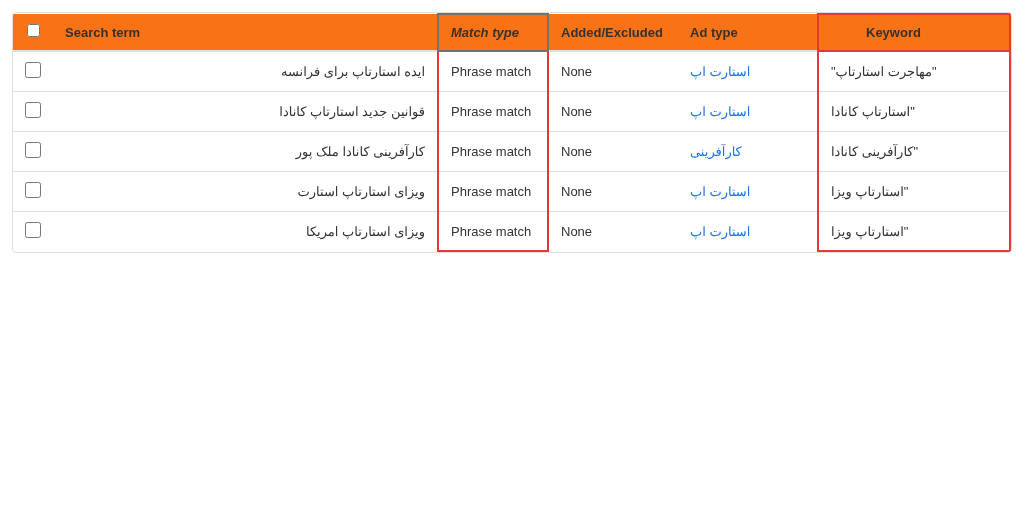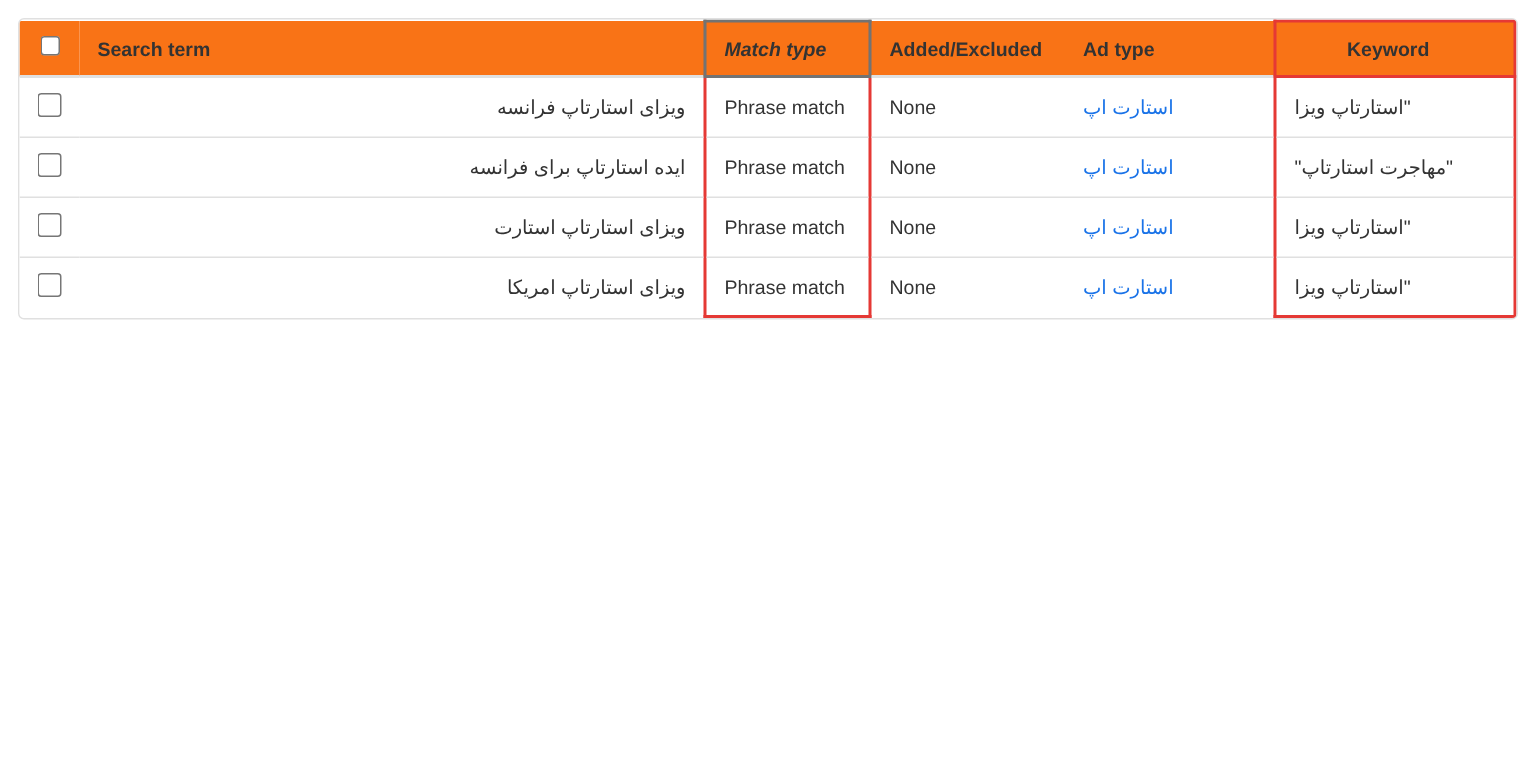--- a/index.html
+++ b/index.html
@@ -91,21 +91,21 @@
     .match-type-col {
       width: 110px;
     }
     .added-excluded-col {
       width: 130px;
     }
     .ad-group-col {
       width: 140px;
     }
     .keyword-col {
-      width: 160px;
+      width: 192px;
       padding-left: 47px;
     }
     
     thead th.highlighted-match {
       border: 2px solid #737373;
       font-style: italic;
     }
     thead th.highlighted-keyword {
       border: 2px solid #e53935;
     }
@@ -121,35 +121,43 @@
           <input type="checkbox" style="">
         </th>
         <th>Search term</th>
         <th class="match-type-col highlighted-match">Match type</th>
         <th class="added-excluded-col">Added/Excluded</th>
         <th class="ad-group-col">Ad type</th>
         <th class="keyword-col highlighted-keyword">Keyword</th>
       </tr>
     </thead>
     <tbody id="table-body">
-    <tr>
-          <td class="checkbox-cell"><input type="checkbox" style=""></td>
-          <td class="search-term-cell">ویزای استارتاپ فرانسه</td>
-          <td class="match-type-cell" style="border-top: 2px solid rgb(229, 57, 53);">Phrase match</td>
-          <td>None</td>
-          <td><a class="ad-group-link" href="#">استارت اپ</a></td>
-          <td class="keyword-cell" style="border-top: 2px solid rgb(229, 57, 53);"><span class="keyword-cell-text">"استارتاپ ویزا</span></td>
-        </tr>
         <tr>
           <td class="checkbox-cell"><input type="checkbox" style=""></td>
           <td class="search-term-cell">ایده استارتاپ برای فرانسه</td>
           <td class="match-type-cell">Phrase match</td>
           <td>None</td>
           <td><a class="ad-group-link" href="#">استارت اپ</a></td>
           <td class="keyword-cell"><span class="keyword-cell-text">"مهاجرت استارتاپ"</span></td>
+        </tr>
+        <tr>
+          <td class="checkbox-cell"><input type="checkbox" style=""></td>
+          <td class="search-term-cell">قوانین جدید استارتاپ کانادا</td>
+          <td class="match-type-cell">Phrase match</td>
+          <td>None</td>
+          <td><a class="ad-group-link" href="#">استارت اپ</a></td>
+          <td class="keyword-cell"><span class="keyword-cell-text">"استارتاپ کانادا</span></td>
+        </tr>
+        <tr>
+          <td class="checkbox-cell"><input type="checkbox" style=""></td>
+          <td class="search-term-cell">کارآفرینی کانادا ملک پور</td>
+          <td class="match-type-cell">Phrase match</td>
+          <td>None</td>
+          <td><a class="ad-group-link" href="#">کارآفرینی</a></td>
+          <td class="keyword-cell"><span class="keyword-cell-text">"کارآفرینی کانادا</span></td>
         </tr>
         <tr>
           <td class="checkbox-cell"><input type="checkbox" style=""></td>
           <td class="search-term-cell">ویزای استارتاپ استارت</td>
           <td class="match-type-cell">Phrase match</td>
           <td>None</td>
           <td><a class="ad-group-link" href="#">استارت اپ</a></td>
           <td class="keyword-cell"><span class="keyword-cell-text">"استارتاپ ویزا</span></td>
         </tr>
         <tr>

